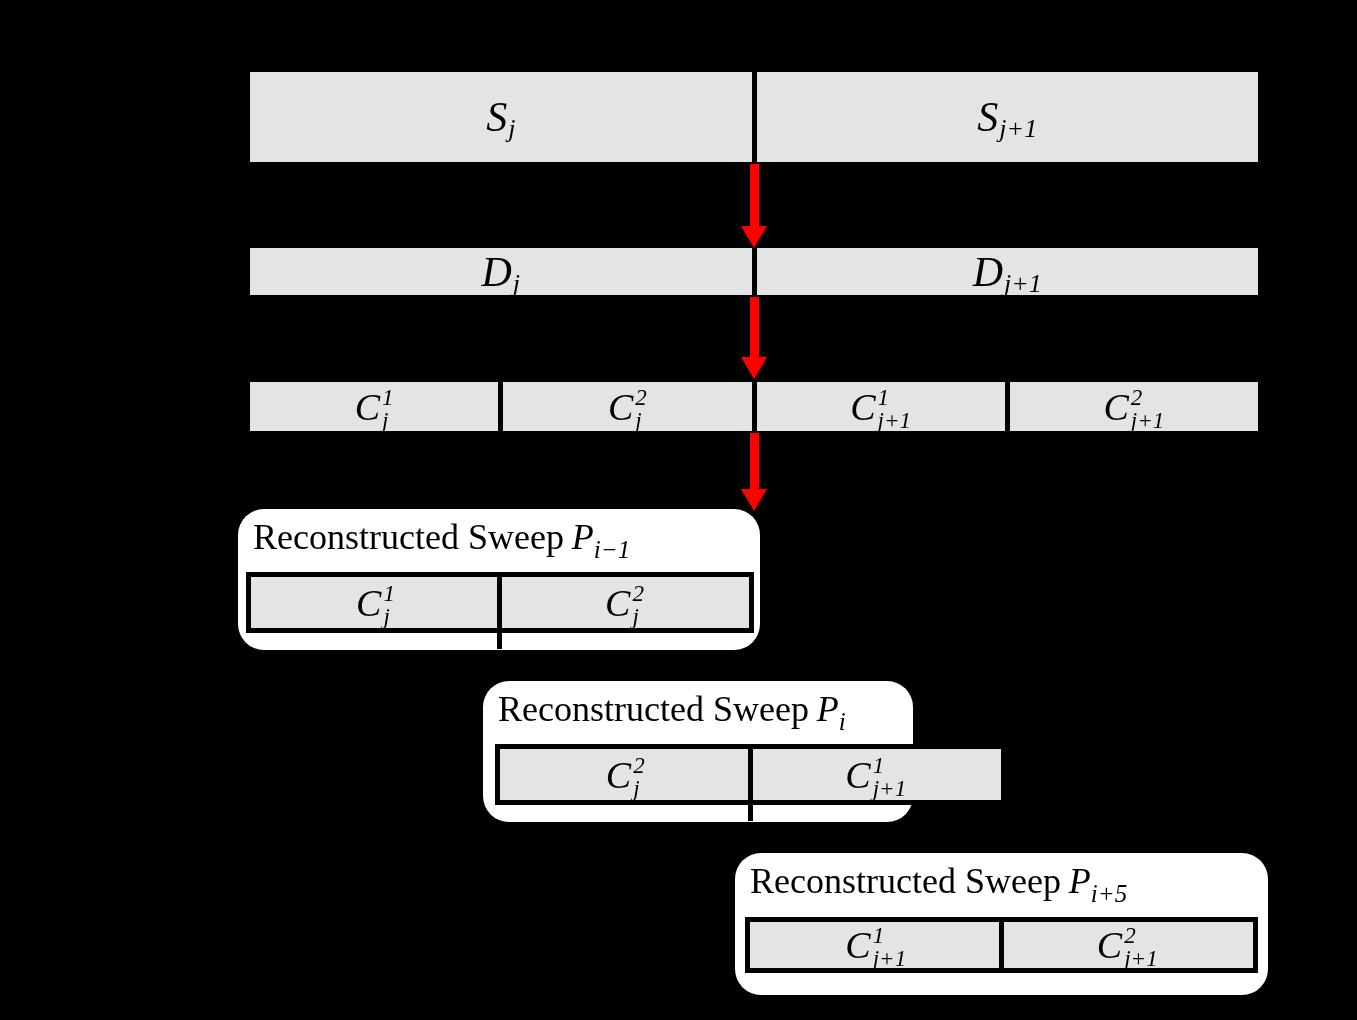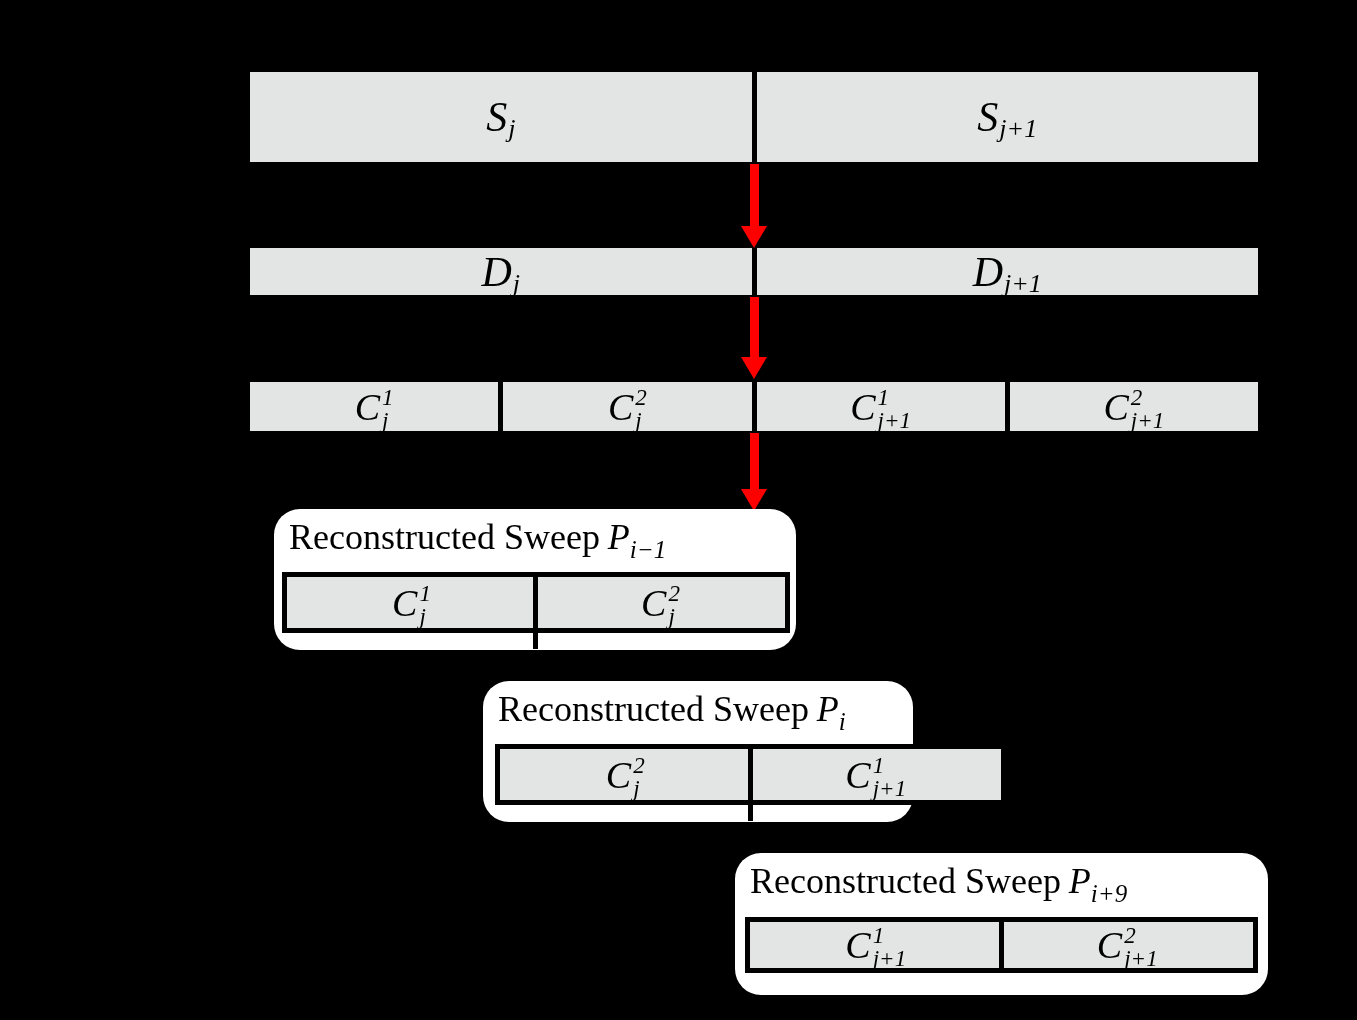--- a/index.html
+++ b/index.html
@@ -52,21 +52,21 @@
     width:0;height:0;
     border-left:13px solid transparent;
     border-right:13px solid transparent;
     border-top:22px solid #fe0000;
   }
 
   
   .sweep-box{
     position:absolute;background:#ffffff;border-radius:26px;
   }
-  .box-1{left:238px;top:509px;width:522px;height:141px;margin-left:36px;}
+  .box-1{left:238px;top:509px;width:522px;height:141px;}
   .box-2{left:483px;top:681px;width:430px;height:141px;}
   .box-3{left:735px;top:853px;width:533px;height:142px;}
   .box-title{
     position:absolute;left:15px;top:9px;
     font-size:36px;color:#000;white-space:nowrap;line-height:1.1;
   }
   .title-var{font-style:italic;margin-left:0.22em;}
   .title-sub{font-style:italic;font-size:25px;display:inline-block;transform:translateY(9px);}
   .box-bar{
     position:absolute;
@@ -224,21 +224,21 @@
               <span class="sb">j+1</span>
             </span>
         </span>
       </div>
     </div>
     <div class="bar-divider"></div>
   </div>
 
   <div class="sweep-box box-3">
     <div class="box-title">
-      <span>Reconstructed Sweep</span><span class="title-var">P</span><span class="title-sub">i+9</span>
+      <span>Reconstructed Sweep</span><span class="title-var">P</span><span class="title-sub">i+5</span>
     </div>
     <div class="box-bar">
       <div class="bcell">
         <span class="mlabel">
           <span class="mbase-md">C</span>
             <span class="stack">
               <span class="sp">1</span>
               <span class="sb">j+1</span>
             </span>
         </span>

